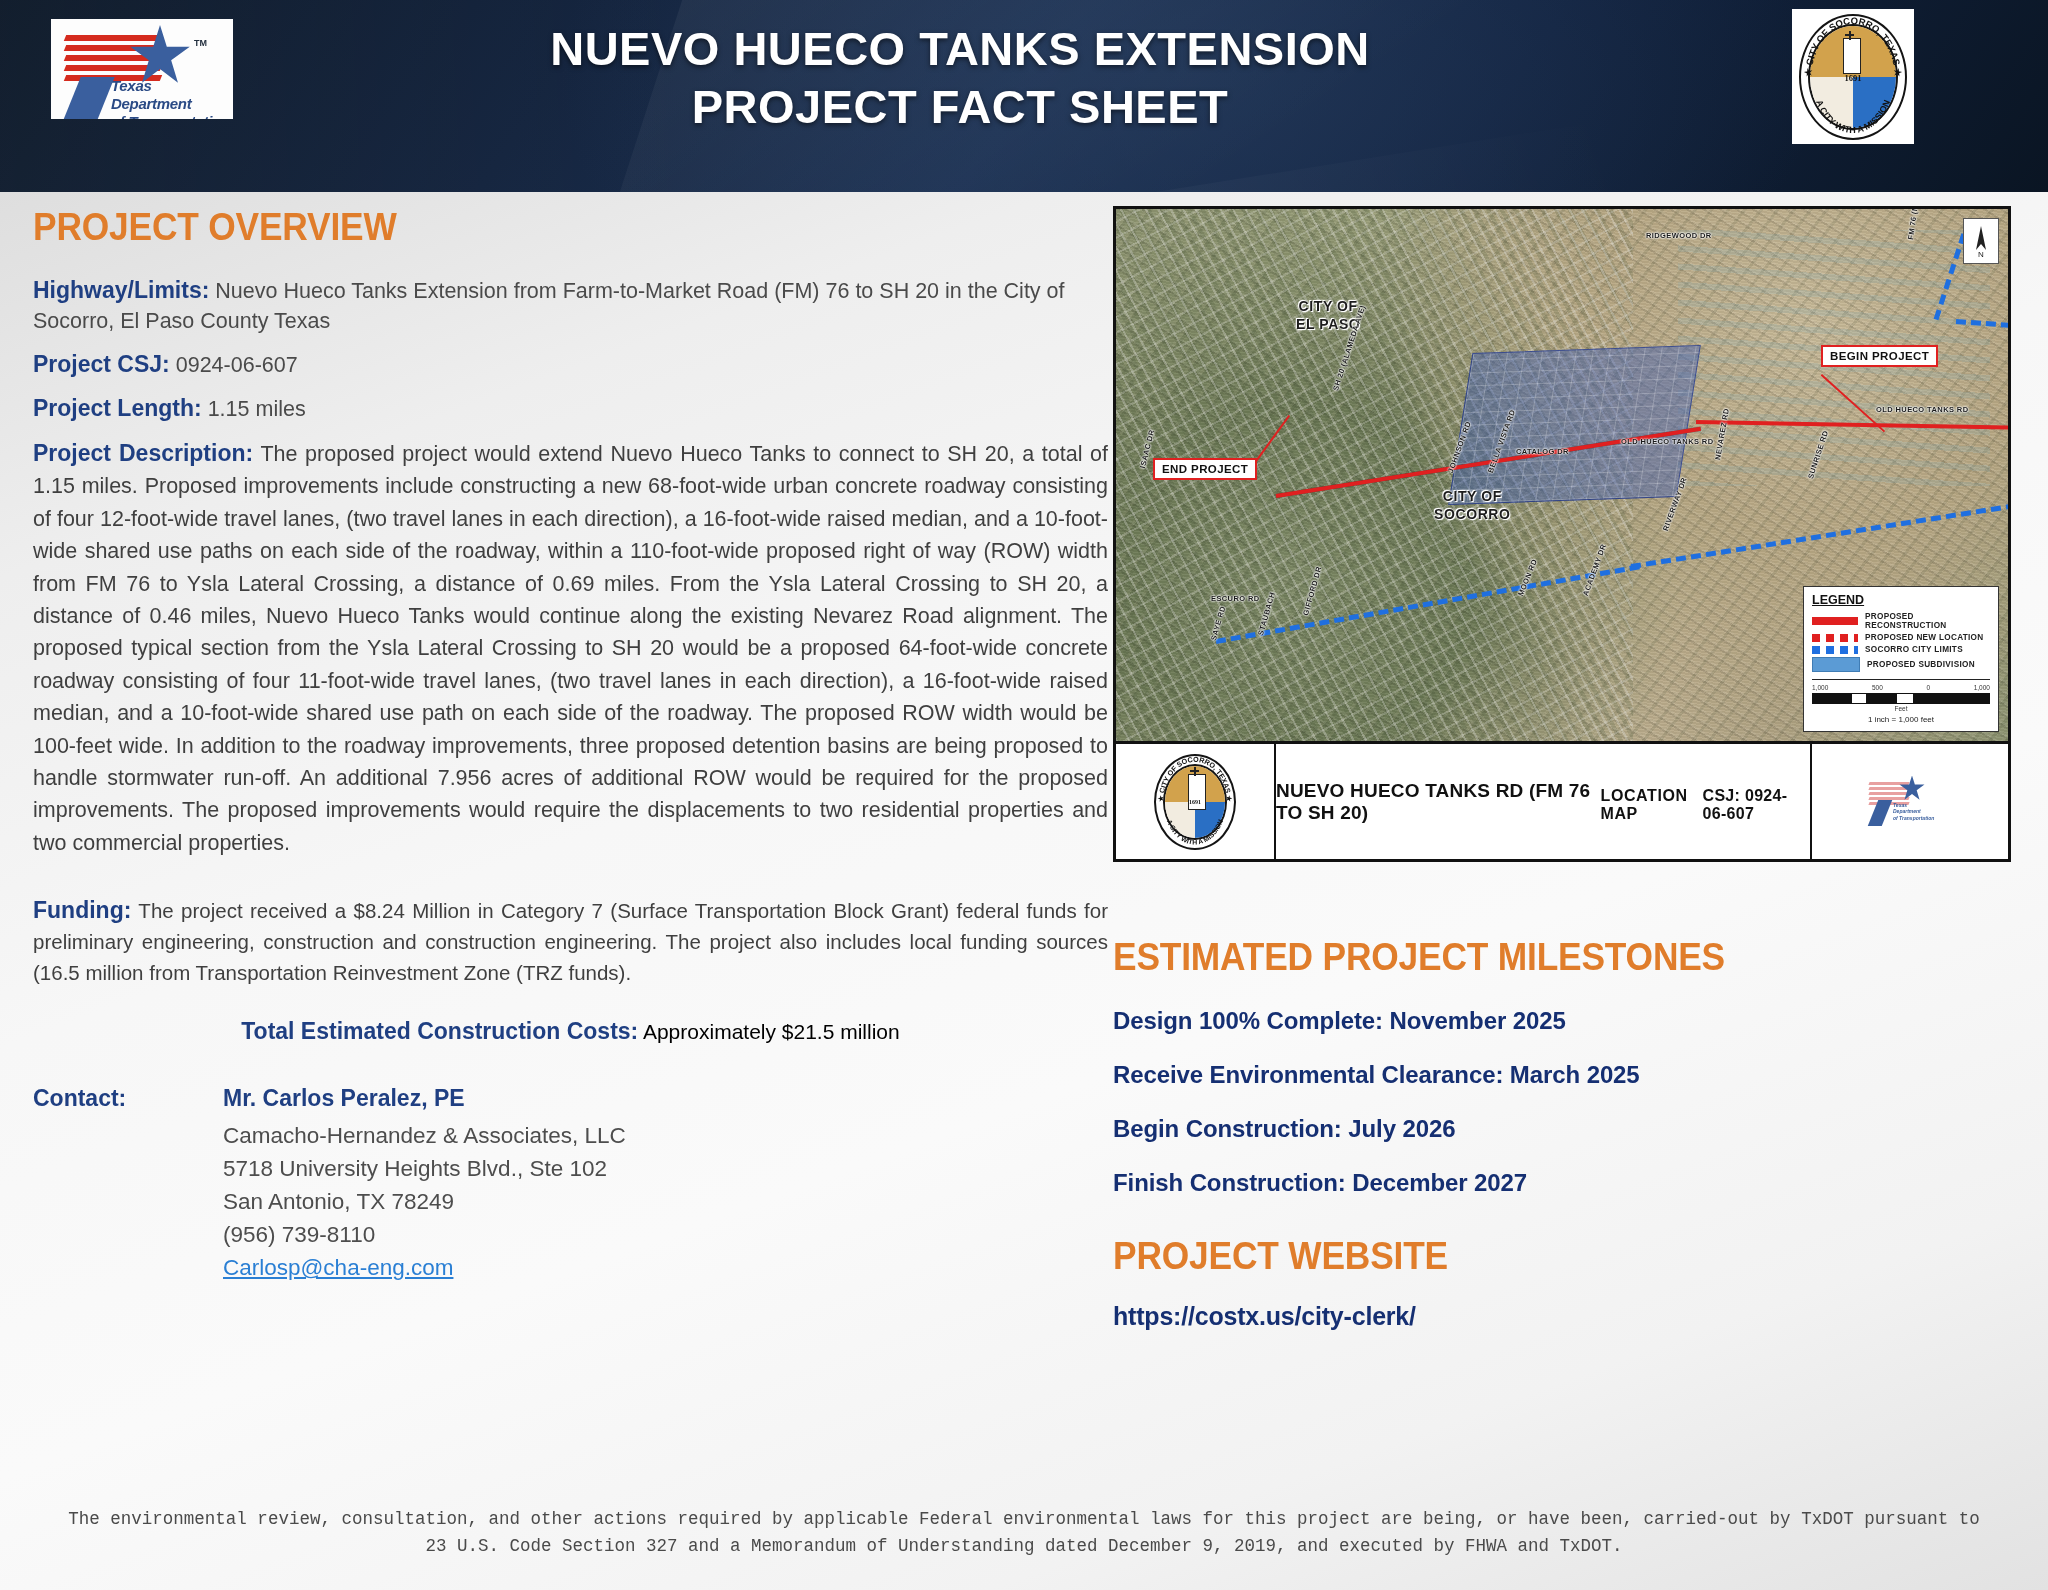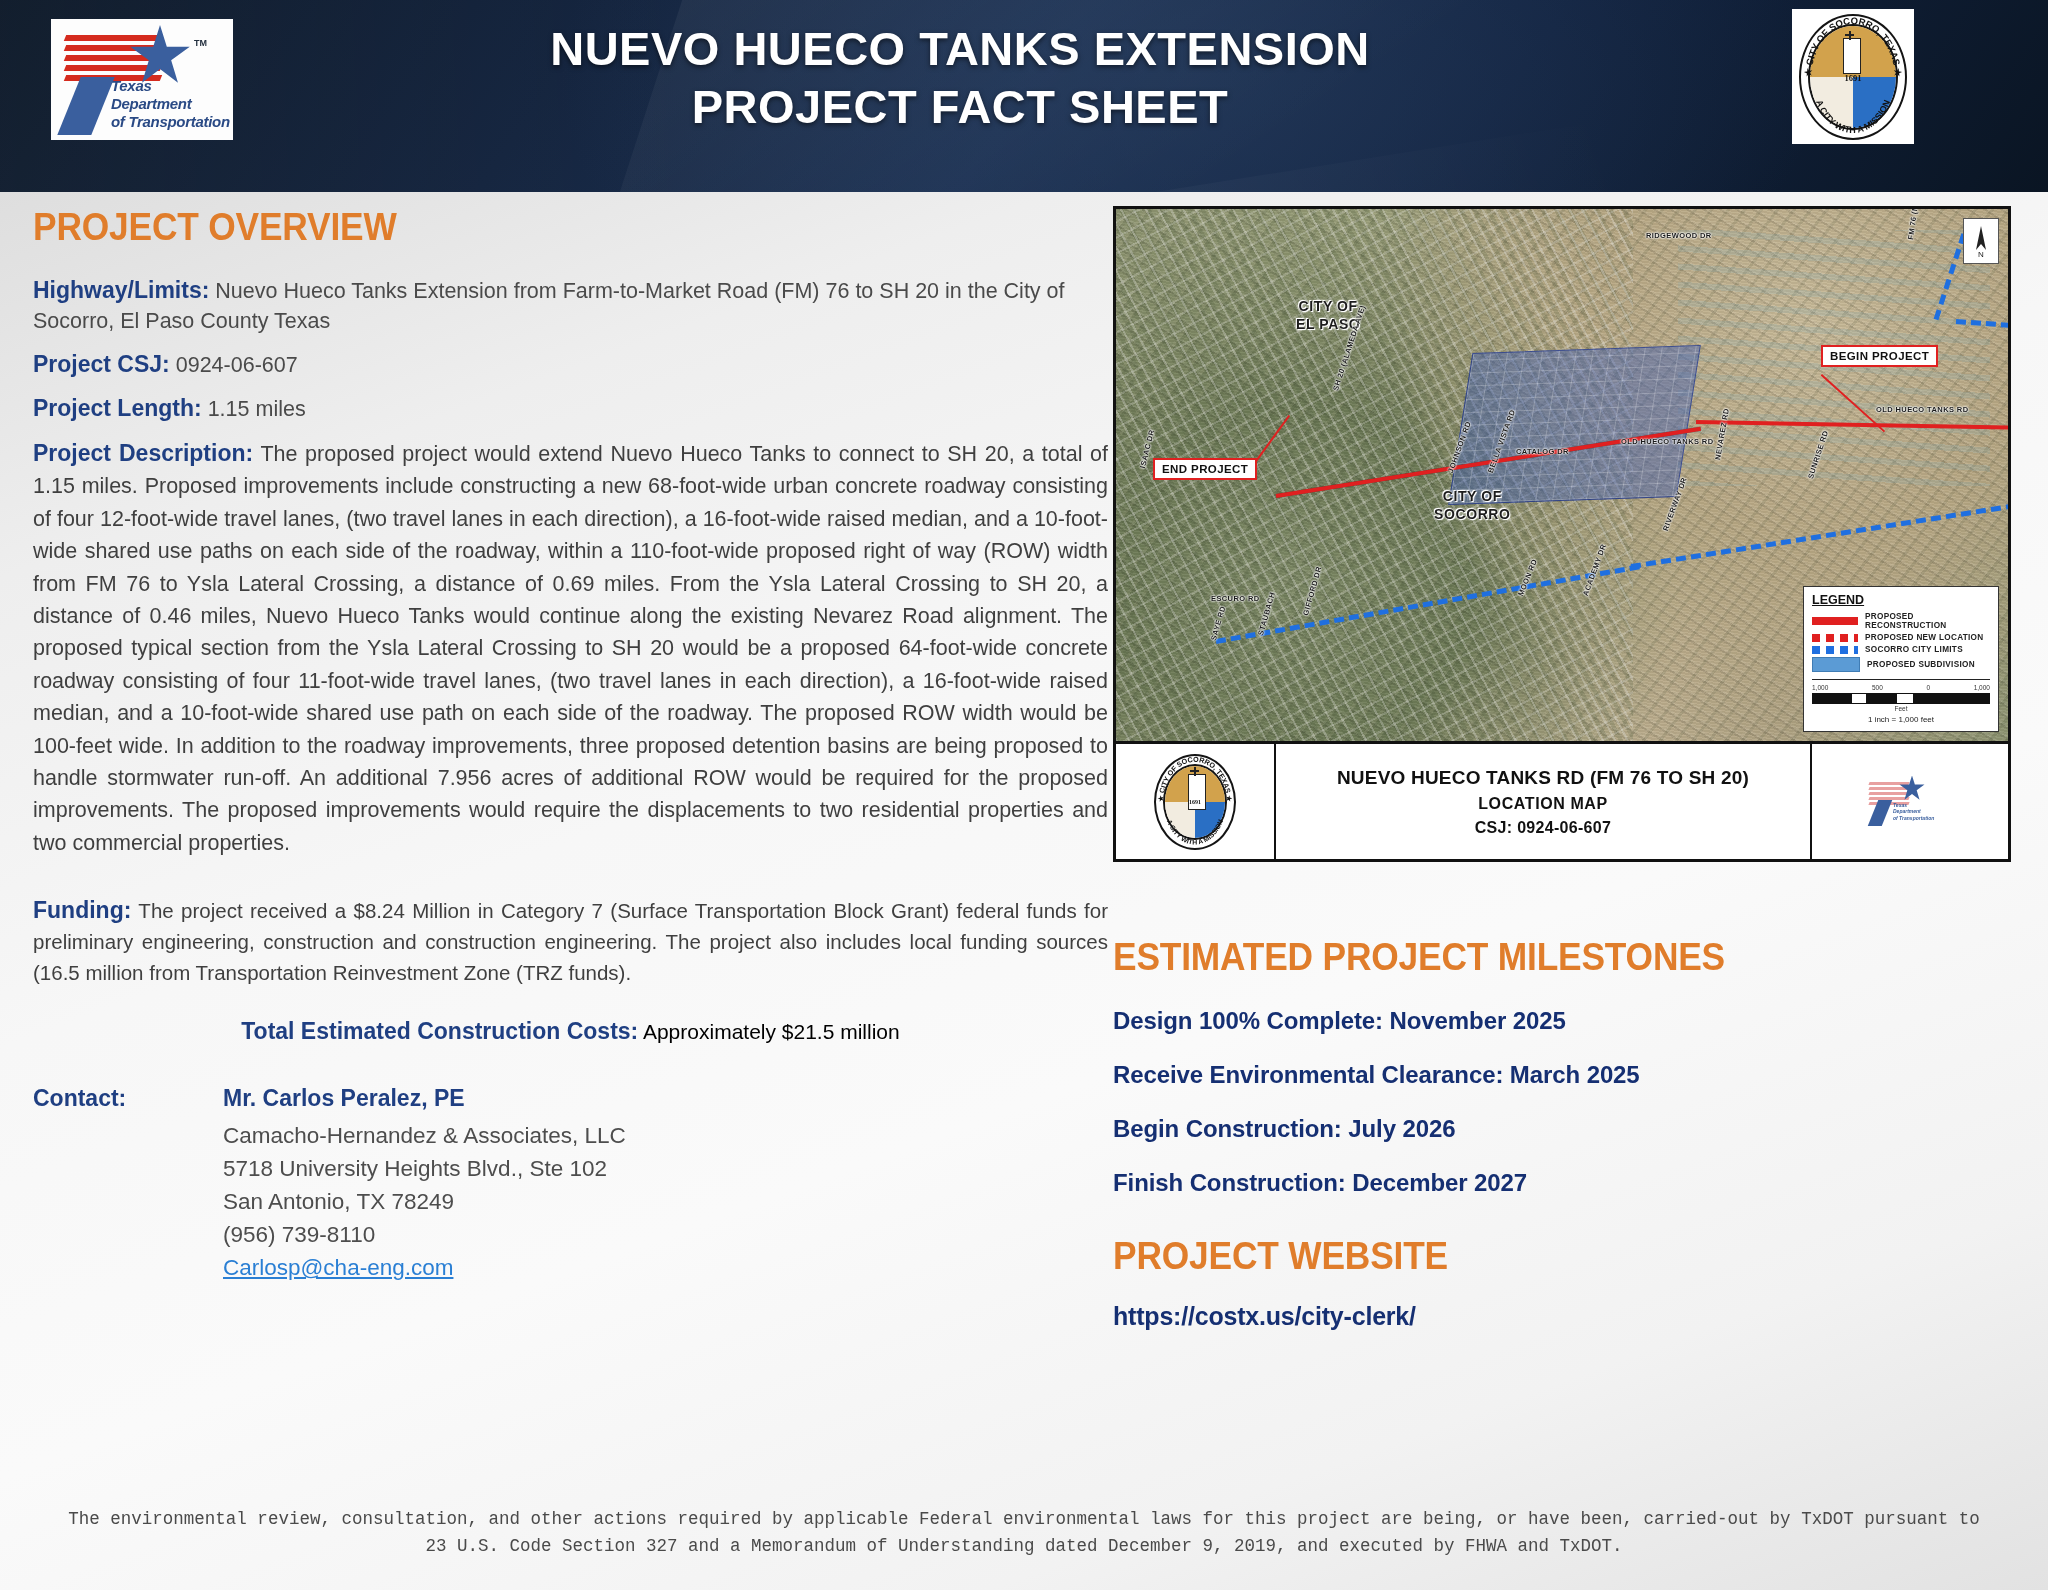--- a/index.html
+++ b/index.html
@@ -48,21 +48,21 @@
     left: 640px; top: -100px;
     width: 900px; height: 460px;
     background: linear-gradient(140deg, rgba(255,255,255,0.06), rgba(255,255,255,0) 65%);
     transform: skewX(-18deg);
     pointer-events: none;
   }
 
   .txdot-logo {
     position: absolute;
     left: 51px; top: 19px;
-    width: 182px; height: 121px;
+    width: 182px; height: 100px;
     background: #fdfdfd;
     overflow: hidden;
   }
   .txdot-stripes { position: absolute; left: 14px; top: 16px; width: 96px; height: 52px; }
   .txdot-stripes i {
     display: block;
     height: 6px;
     background: #d52b1e;
     margin-bottom: 4px;
     transform: skewX(-22deg);
@@ -449,21 +449,21 @@
     align-items: stretch;
   }
   .tb-seal {
     width: 158px;
     border-right: 2px solid #111;
     display: flex; align-items: center; justify-content: center;
   }
   .tb-seal .seal { width: 82px; height: 96px; }
   .tb-center {
     flex: 1;
-    display: flex; flex-direction: column;
+    display: flex; 
     align-items: center; justify-content: center;
     border-right: 2px solid #111;
     color: #111;
     font-weight: bold;
   }
   .tb-l1 { font-size: 19px; letter-spacing: 0.2px; }
   .tb-l2 { font-size: 16px; margin-top: 6px; letter-spacing: 0.6px; }
   .tb-l3 { font-size: 16px; margin-top: 6px; letter-spacing: 0.3px; }
   .tb-logo {
     width: 196px;

